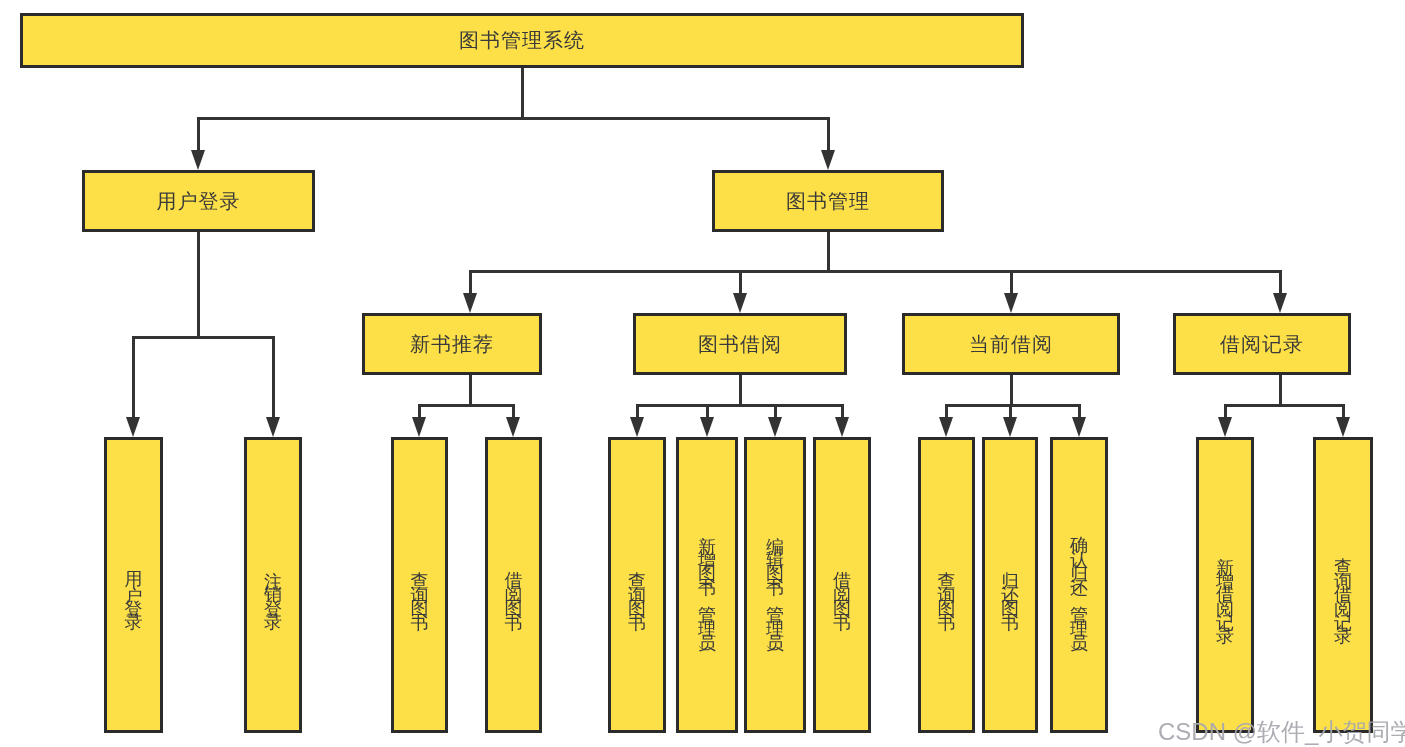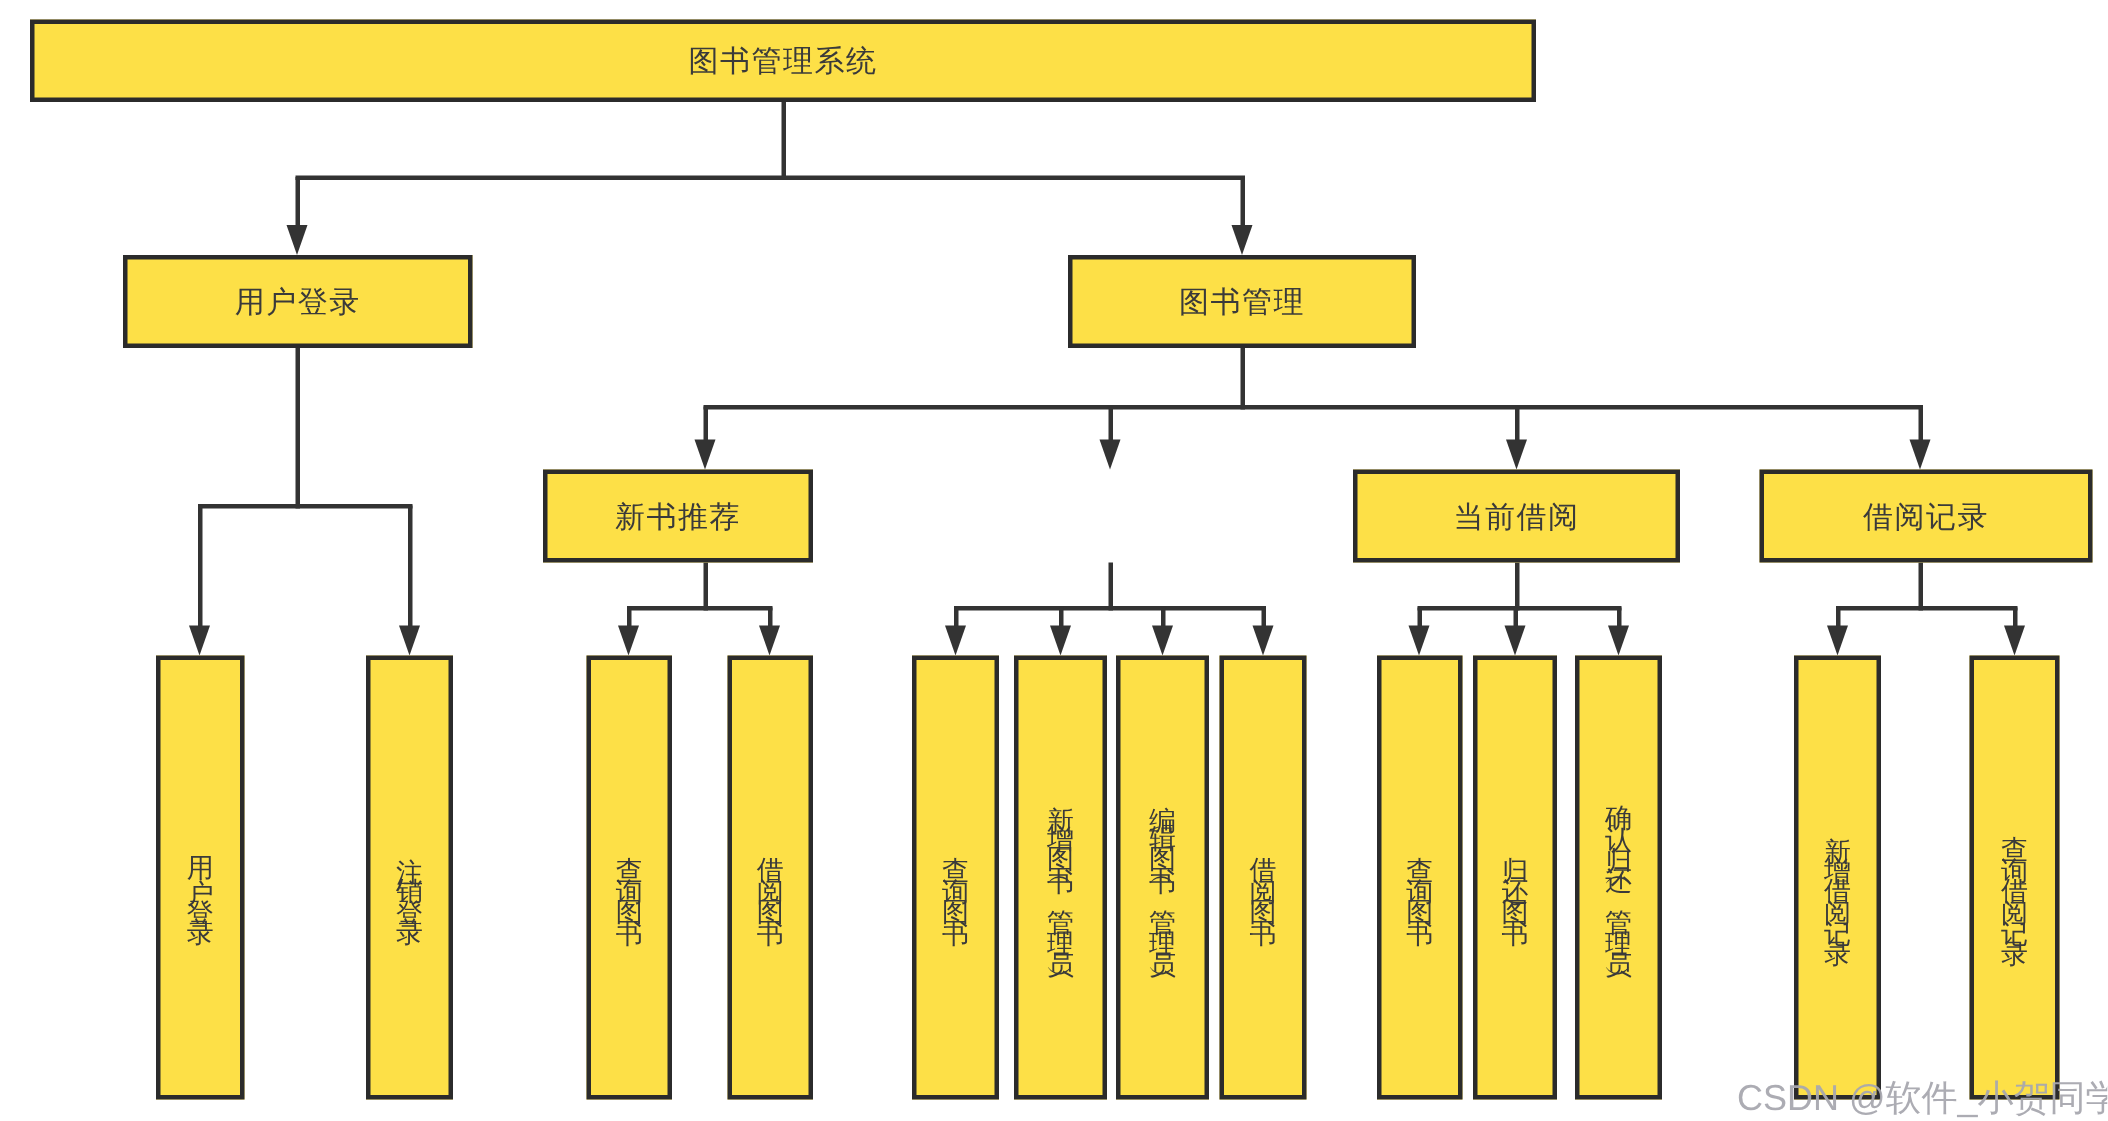--- a/index.html
+++ b/index.html
@@ -117,24 +117,27 @@
     </div>
     <div class="node node-h" style="left: 82px; top: 170px; width: 233px; height: 62px;">
       <span>用户登录</span>
     </div>
     <div class="node node-h" style="left: 712px; top: 170px; width: 232px; height: 62px;">
       <span>图书管理</span>
     </div>
     <div class="node node-h" style="left: 362px; top: 313px; width: 180px; height: 62px;">
       <span>新书推荐</span>
     </div>
+    <div class="node node-h" style="left: 633px; top: 313px; width: 214px; height: 62px;">
+      <span>图书借阅</span>
+    </div>
     <div class="node node-h" style="left: 902px; top: 313px; width: 218px; height: 62px;">
       <span>当前借阅</span>
     </div>
-    <div class="node node-h" style="left: 1173px; top: 313px; width: 222px; height: 62px;">
+    <div class="node node-h" style="left: 1173px; top: 313px; width: 178px; height: 62px;">
       <span>借阅记录</span>
     </div>
     <div class="node node-v" style="left: 104px; top: 437px; width: 59px; height: 296px;">
       <span>用户登录</span>
     </div>
     <div class="node node-v" style="left: 244px; top: 437px; width: 58px; height: 296px;">
       <span>注销登录</span>
     </div>
     <div class="node node-v" style="left: 391px; top: 437px; width: 57px; height: 296px;">
       <span>查询图书</span>

